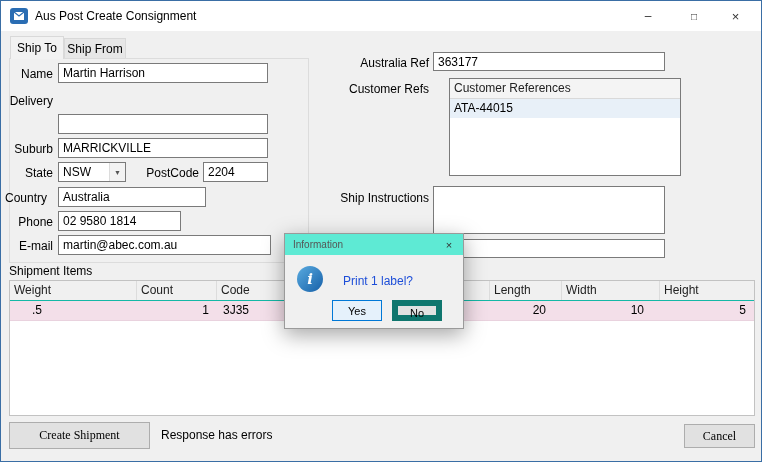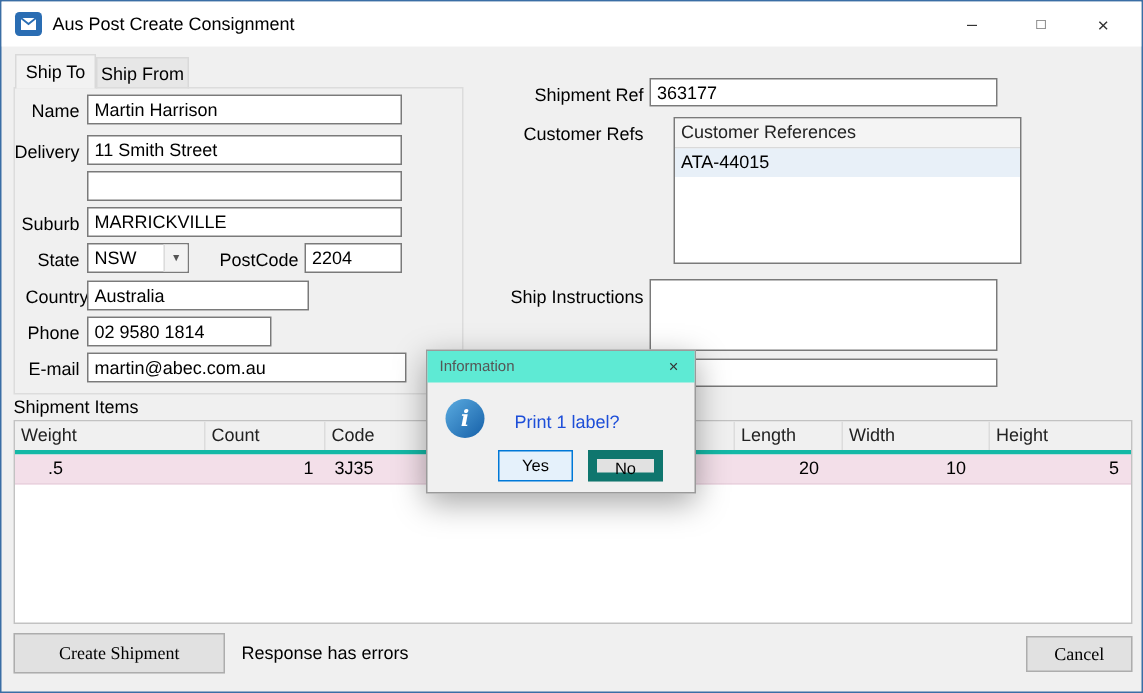--- a/index.html
+++ b/index.html
@@ -44,21 +44,21 @@
   .reflist-hdr { height:19px; line-height:19px; padding:0 4px; background:#f4f4f4;
                  border-bottom:1px solid #d9d9d9; color:#222; }
   .reflist-item { height:19px; line-height:19px; padding:0 4px; background:#e8f0f8; color:#000; }
   .ta { position:absolute; left:432px; top:185px; width:232px; height:48px; border:1px solid #7a7a7a;
         background:#fff; box-sizing:border-box; resize:none; font-family:inherit; font-size:12px; }
 
   
   .section-label { position:absolute; left:8px; top:263px; font-size:12px; color:#000; }
   .grid { position:absolute; left:8px; top:279px; width:746px; height:136px; background:#fff;
           border:1px solid #c2c2c2; box-sizing:border-box; font-size:12px; overflow:hidden; }
-  .grid-hdr { display:flex; height:19px; background:#f0f0f0; border-bottom:3px solid #14b8a6; }
+  .grid-hdr { display:flex; height:19px; background:#f0f0f0; border-bottom:1px solid #14b8a6; }
   .hc { box-sizing:border-box; border-right:1px solid #dcdcdc; padding:2px 4px; color:#222;
         overflow:hidden; white-space:nowrap; }
   .grid-row { display:flex; height:19px; background:#f3dfe9; border-bottom:1px solid #e9d2de; }
   .dc { box-sizing:border-box; padding:2px 4px; color:#000; overflow:hidden; white-space:nowrap; }
   .c-weight { text-align:left; padding-left:22px; }
   .c-right { text-align:right; padding-right:8px; }
   .c-right-lg { text-align:right; padding-right:16px; }
   .c-left { text-align:left; padding-left:6px; }
 
   
@@ -106,44 +106,43 @@
   </div>
 
   <div class="tab" id="tab-shipto">Ship To</div>
   <div class="tab" id="tab-shipfrom">Ship From</div>
   <div class="panel"></div>
 
   <span class="flabel" style="left:6px; top:66px; width:46px;">Name</span>
   <input class="tb" style="left: 57px; top: 62px; width: 210px;" value="Martin Harrison">
 
   <span class="flabel" style="left:6px; top:93px; width:46px;">Delivery</span>
-  <input class="tb" style="left: 57px; top: 89px; width: 210px;" value="11 Smith Street">
   <input class="tb" style="left: 57px; top: 113px; width: 210px;" value="">
 
   <span class="flabel" style="left:6px; top:141px; width:46px;">Suburb</span>
   <input class="tb" style="left: 57px; top: 137px; width: 210px;" value="MARRICKVILLE">
 
   <span class="flabel" style="left:6px; top:165px; width:46px;">State</span>
   <div class="combo">
     <span>NSW</span>
     <span class="combo-arrow">▼</span>
   </div>
   <span class="flabel" style="left:140px; top:165px; width:58px;">PostCode</span>
   <input class="tb" style="left: 202px; top: 161px; width: 65px;" value="2204">
 
-  <span class="flabel" style="left:12px; top:190px; width:46px;">Country</span>
+  <span class="flabel" style="left:0; top:190px; width:46px;">Country</span>
   <input class="tb" style="left: 57px; top: 186px; width: 148px;" value="Australia">
 
   <span class="flabel" style="left:6px; top:214px; width:46px;">Phone</span>
   <input class="tb" style="left: 57px; top: 210px; width: 123px;" value="02 9580 1814">
 
   <span class="flabel" style="left:6px; top:238px; width:46px;">E-mail</span>
   <input class="tb" style="left: 57px; top: 234px; width: 213px;" value="martin@abec.com.au">
 
-  <span class="flabel" style="left:330px; top:55px; width:98px;">Shipment Ref</span>
+  <span class="flabel" style="left:330px; top:55px; width:98px;">Australia Ref</span>
   <input class="tb" style="left: 432px; top: 51px; width: 232px; height: 19px;" value="363177">
 
   <span class="flabel" style="left:330px; top:81px; width:98px;">Customer Refs</span>
   <div class="reflist">
     <div class="reflist-hdr">Customer References</div>
     <div class="reflist-item">ATA-44015</div>
   </div>
 
   <span class="flabel" style="left:318px; top:190px; width:110px;">Ship Instructions</span>
   <textarea class="ta" style=""></textarea>

